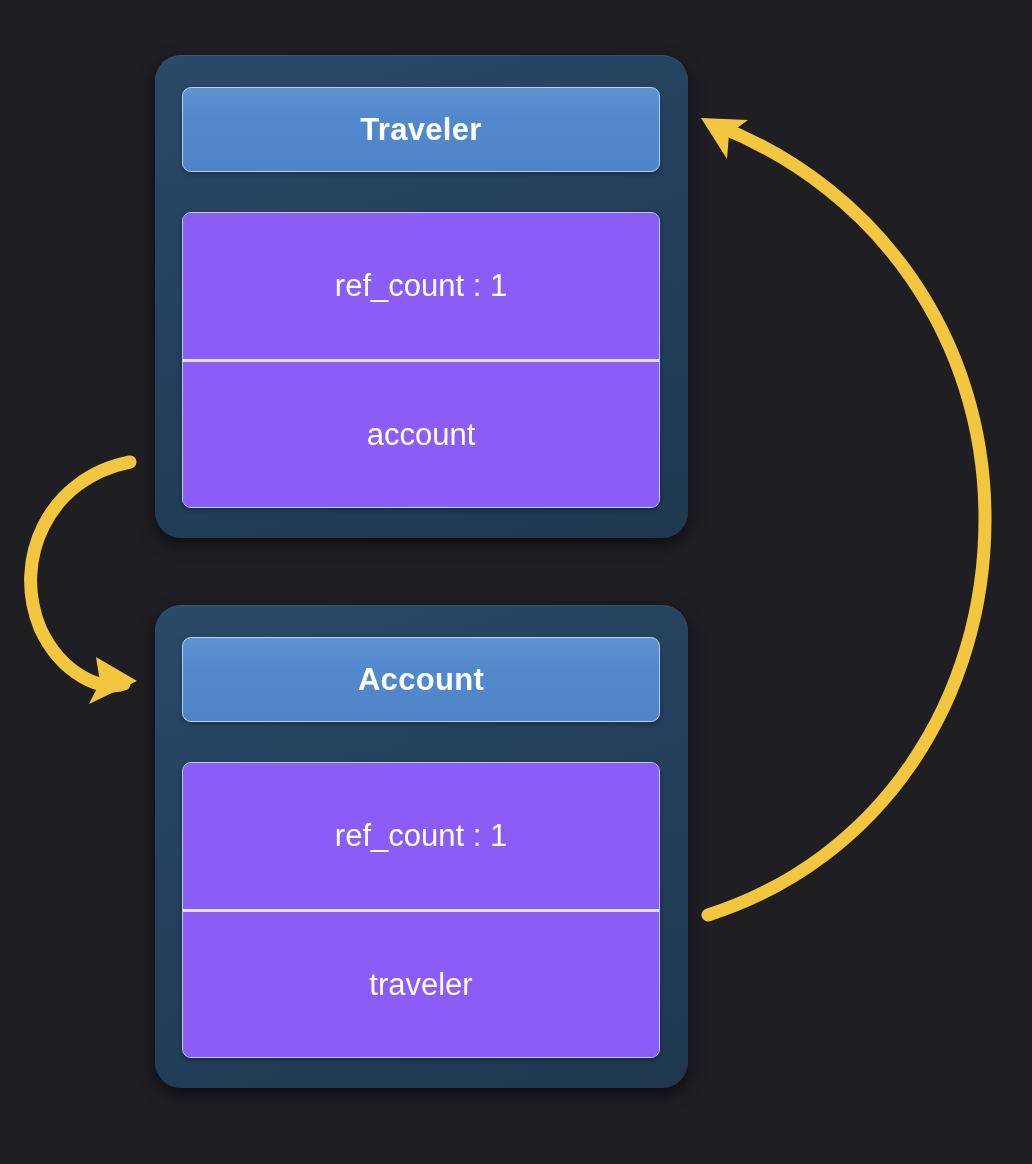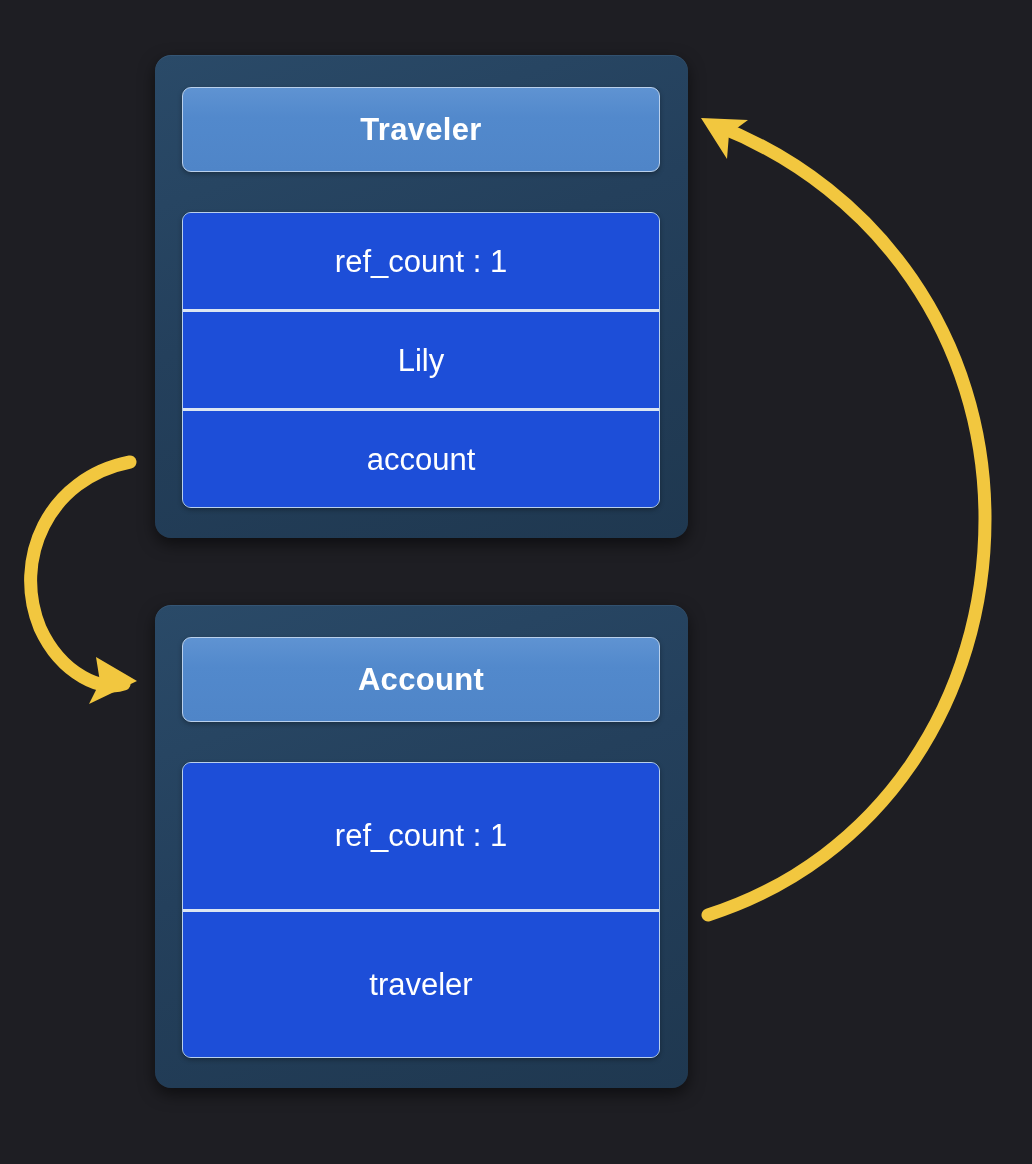--- a/index.html
+++ b/index.html
@@ -20,21 +20,21 @@
     left: 0;
     top: 0;
     width: 1032px;
     height: 1164px;
   }
 
   
   .obj-card {
     position: absolute;
     background: linear-gradient(160deg, #2a4a68 0%, #24405c 45%, #1f3850 100%);
-    border-radius: 16px;
+    border-radius: 26px;
     box-shadow: 0 6px 16px rgba(0,0,0,0.55),
                 0 1px 0 rgba(120,160,200,0.14) inset;
   }
   #card-traveler { left: 155px; top: 55px; width: 533px; height: 483px; }
   #card-account  { left: 155px; top: 605px; width: 533px; height: 483px; }
 
   .class-box {
     position: absolute;
     left: 27px;
     top: 32px;
@@ -70,21 +70,21 @@
     overflow: hidden;
     display: flex;
     flex-direction: column;
     box-shadow: 0 2px 5px rgba(0,0,0,0.30);
   }
   .attr-row {
     flex: 1 1 0;
     display: flex;
     align-items: center;
     justify-content: center;
-    background: #1d4ed8;
+    background: #8b5cf6;
     border-bottom: 3px solid #dce6f2;
     box-sizing: border-box;
   }
   .attr-row:last-child { border-bottom: none; }
   .attr-text {
     color: #ffffff;
     font-size: 31px;
     font-weight: normal;
     line-height: 1;
   }
@@ -105,23 +105,20 @@
 
   <div class="obj-card" id="card-traveler">
 
     <div class="class-box">
       <span class="class-name">Traveler</span>
     </div>
 
     <div class="attr-box">
       <div class="attr-row">
         <span class="attr-text">ref_count : 1</span>
-      </div>
-      <div class="attr-row">
-        <span class="attr-text">Lily</span>
       </div>
       <div class="attr-row">
         <span class="attr-text">account</span>
       </div>
     </div>
   </div>
 
   <div class="obj-card" id="card-account">
 
     <div class="class-box">

